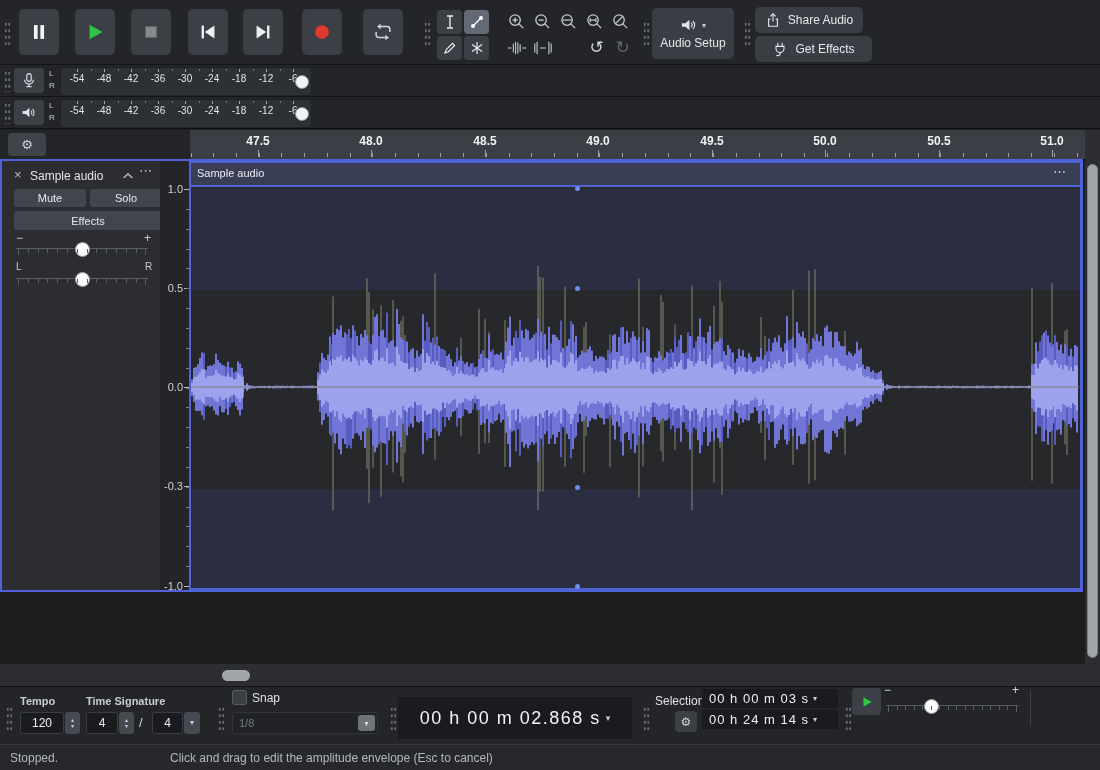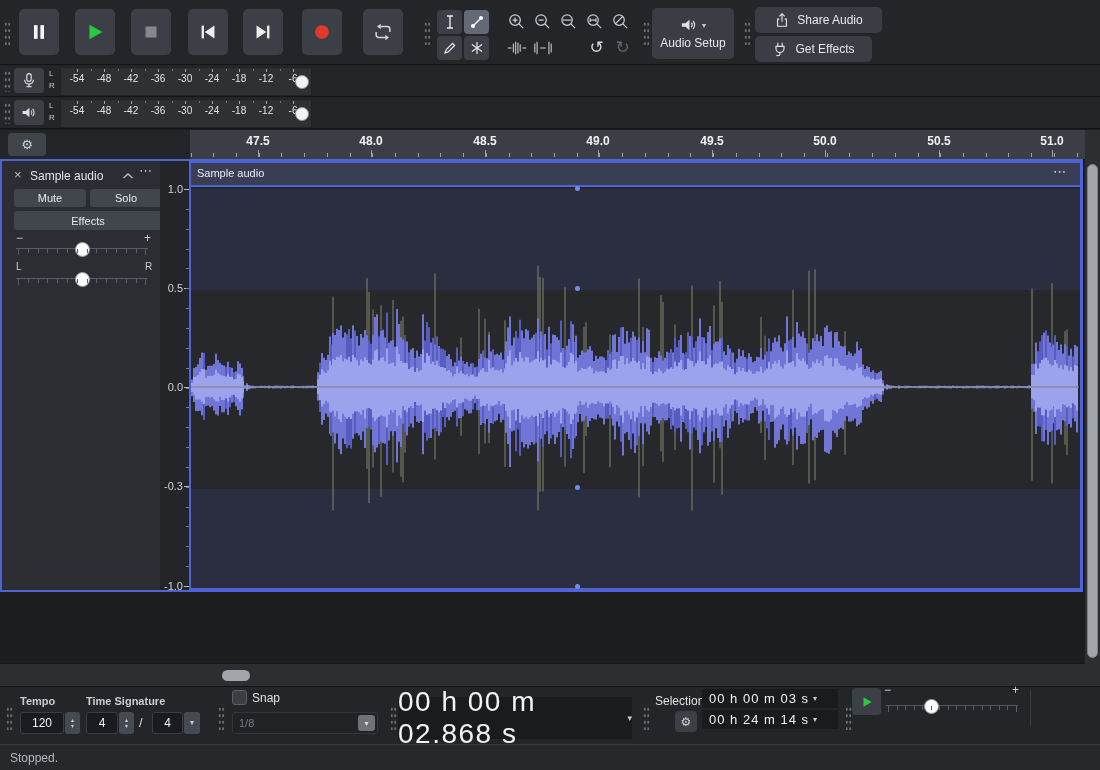--- a/index.html
+++ b/index.html
@@ -257,21 +257,21 @@
               <path d="M14.5,4.5 a6.5,6.5 0 0 1 0,9" fill="none" stroke="#dfe2e6" stroke-width="1.3"></path>
             </svg>
           </span>
         <span class="dd-arrow" style="font-size:8px;">▾</span>
       </span>
       <span>Audio Setup</span>
     </div>
 
     <div class="grip" style="left:744px;top:19px;"></div>
 
-    <div class="bigbtn" style="left:755px;top:7px;width:127px;height:26px;">
+    <div class="bigbtn" style="left:755px;top:7px;width:108px;height:26px;">
       <span>
           <svg width="16" height="16" viewBox="0 0 18 18" fill="none" stroke="#dfe2e6" stroke-width="1.3">
             <path d="M6,8 H4 V16 H14 V8 H12"></path>
             <line x1="9" y1="11" x2="9" y2="2"></line>
             <polyline points="6,5 9,2 12,5"></polyline>
           </svg>
         </span>
       <span>Share Audio</span>
     </div>
     <div class="bigbtn" style="left:755px;top:36px;width:117px;height:26px;">
@@ -1532,21 +1532,21 @@
     <div class="abs" style="left:232px;top:3px;width:13px;height:13px;background:#3b3e43;border:1px solid #5a5d63;border-radius:3px;"></div>
     <div class="blabel" style="left:252px;top:4px;font-weight:normal;font-size:12px;color:#dfe1e5;">Snap</div>
     <div class="abs" style="left:232px;top:25px;width:146px;height:22px;background:#202225;border:1px solid #32353a;border-radius:3px;box-sizing:border-box;">
       <span style="position:absolute;left:6px;top:4px;font-size:11px;color:#777b81;text-align:right;">1/8</span>
       <span style="position:absolute;right:2px;top:2px;width:17px;height:16px;background:#6f7379;border-radius:3px;display:flex;align-items:center;justify-content:center;font-size:8px;color:#d8dbdf;">▾</span>
     </div>
 
     <div class="grip" style="left:390px;top:17px;"></div>
 
     <div class="abs" style="left:398px;top:10px;width:234px;height:42px;background:#191b1e;display:flex;align-items:center;justify-content:center;">
-      <span style="font-size:28px;letter-spacing:1.5px;color:#f1f3f6;">00 h 00 m 02.868 s</span>
+      <span style="font-size:18px;letter-spacing:1.5px;color:#f1f3f6;">00 h 00 m 02.868 s</span>
       <span class="dd-arrow" style="margin-left:5px;">▾</span>
     </div>
 
     <div class="grip" style="left:643px;top:17px;"></div>
 
     <div class="blabel" style="left:655px;top:7px;font-weight:normal;font-size:12px;color:#dfe1e5;">Selection</div>
     <div class="abs" style="left:675px;top:24px;width:22px;height:21px;background:#3c4046;border-radius:4px;display:flex;align-items:center;justify-content:center;font-size:12px;color:#cfd3d8;">
       <span>⚙</span>
     </div>
     <div class="timefield" style="left:702px;top:2px;width:136px;height:19px;">
@@ -1587,15 +1587,16 @@
         <div class="sl-tick" style="left:104px;height:4px;top:9px;"></div>
         <div class="sl-tick" style="left:112.5px;height:4px;top:9px;"></div>
         <div class="sl-tick" style="left:121px;height:4px;top:9px;"></div>
         <div class="sl-tick" style="left:129.5px;height:6px;top:9px;"></div>
       </div>
     <div class="abs" style="left:1030px;top:3px;width:1px;height:36px;background:#3c3f44;"></div>
   </div>
 
   <div class="abs" id="statusbar">
     <div class="sbtext" style="left:10px;">Stopped.</div>
+    <div class="sbtext" style="left:170px;">Click and drag to edit the amplitude envelope (Esc to cancel)</div>
   </div>
 
 </div>
 
 </body></html>

